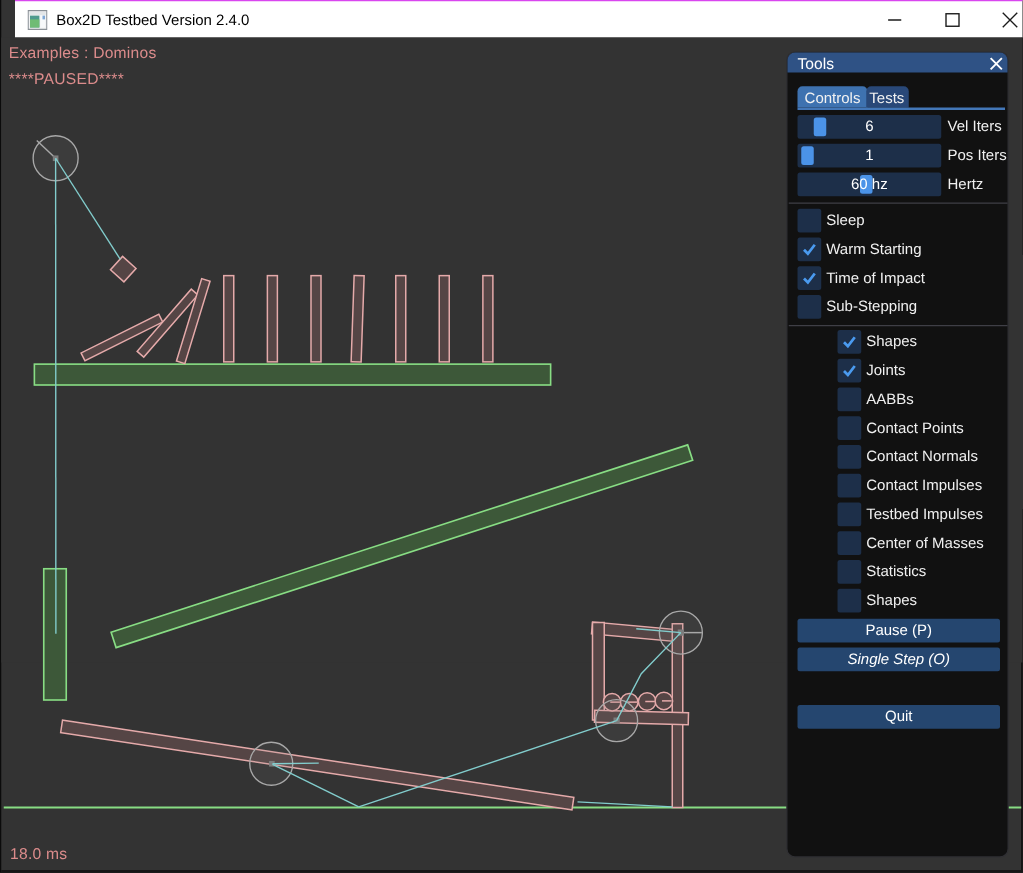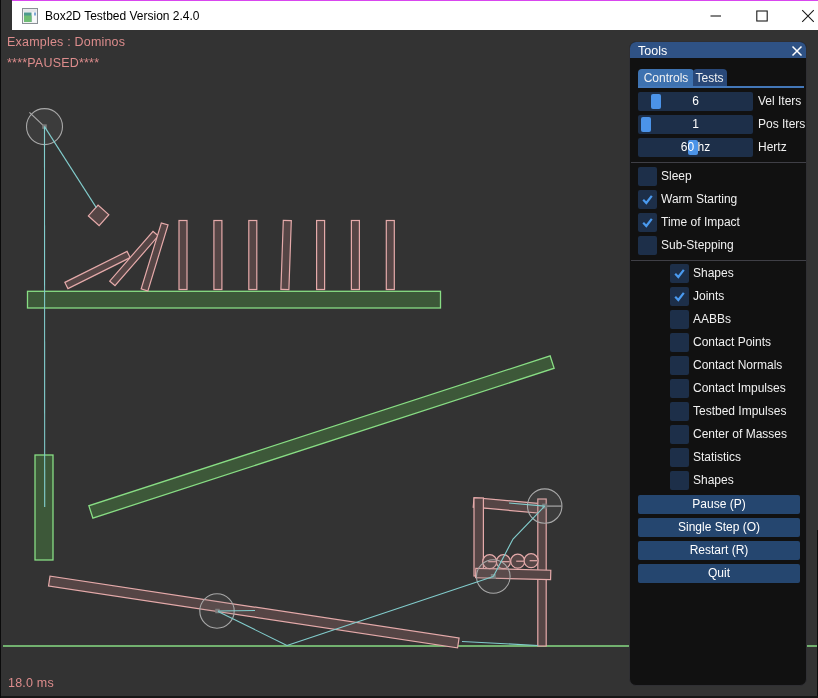--- a/index.html
+++ b/index.html
@@ -79,21 +79,21 @@
 
   .cbgroup { position:absolute; left:8px; width:168px; }
   #cbg-0 { top:125px; } #cbg-1 { top:222px;padding-left:32px; }
   .cbrow { position:relative; height:18.5px; margin-bottom:4.5px;text-align:center; }
   .cbbox { position:absolute; left:0; top:0; width:18.5px; height:18.5px; background:var(--frame-bg); border-radius:2px; }
   .cbbox svg { position:absolute; left:1.5px; top:1.5px; }
   .cblabel { position:absolute; left:23px; top:0; height:18.5px; line-height:19px; white-space:nowrap; }
 
   .imbtn { position:absolute; left:8px; width:162px; height:19px; background:var(--button); border-radius:2px;
            color:#fff; text-align:center; line-height:19px; }
-  #btn-pause { top:453px; } #btn-step { top:476px; } #btn-restart { top:499px; } #btn-quit { top:522px; }
+  #btn-pause { top:453px; } #btn-step { top:476px;font-style:italic; } #btn-restart { top:499px; } #btn-quit { top:522px; }
 </style>
 </head>
 <body>
 
 <div id="window">
 
   <div id="titlebar">
     <svg id="app-icon" width="16" height="16" viewBox="0 0 16 16">
       <rect x="0.5" y="0.5" width="15" height="15" fill="#f2f3f4" stroke="#8a9096" stroke-width="1"></rect>
       <rect x="1.5" y="1.5" width="13" height="2.5" fill="#e3e6e8"></rect>
@@ -280,17 +280,16 @@
           <div class="cblabel">Statistics</div>
         </div>
         <div class="cbrow">
           <div class="cbbox"></div>
           <div class="cblabel">Shapes</div>
         </div>
       </div>
 
     <div class="imbtn" id="btn-pause">Pause (P)</div>
     <div class="imbtn" id="btn-step">Single Step (O)</div>
-    <div class="imbtn" id="btn-restart">Restart (R)</div>
     <div class="imbtn" id="btn-quit">Quit</div>
   </div>
 
 </div>
 
 </body></html>

